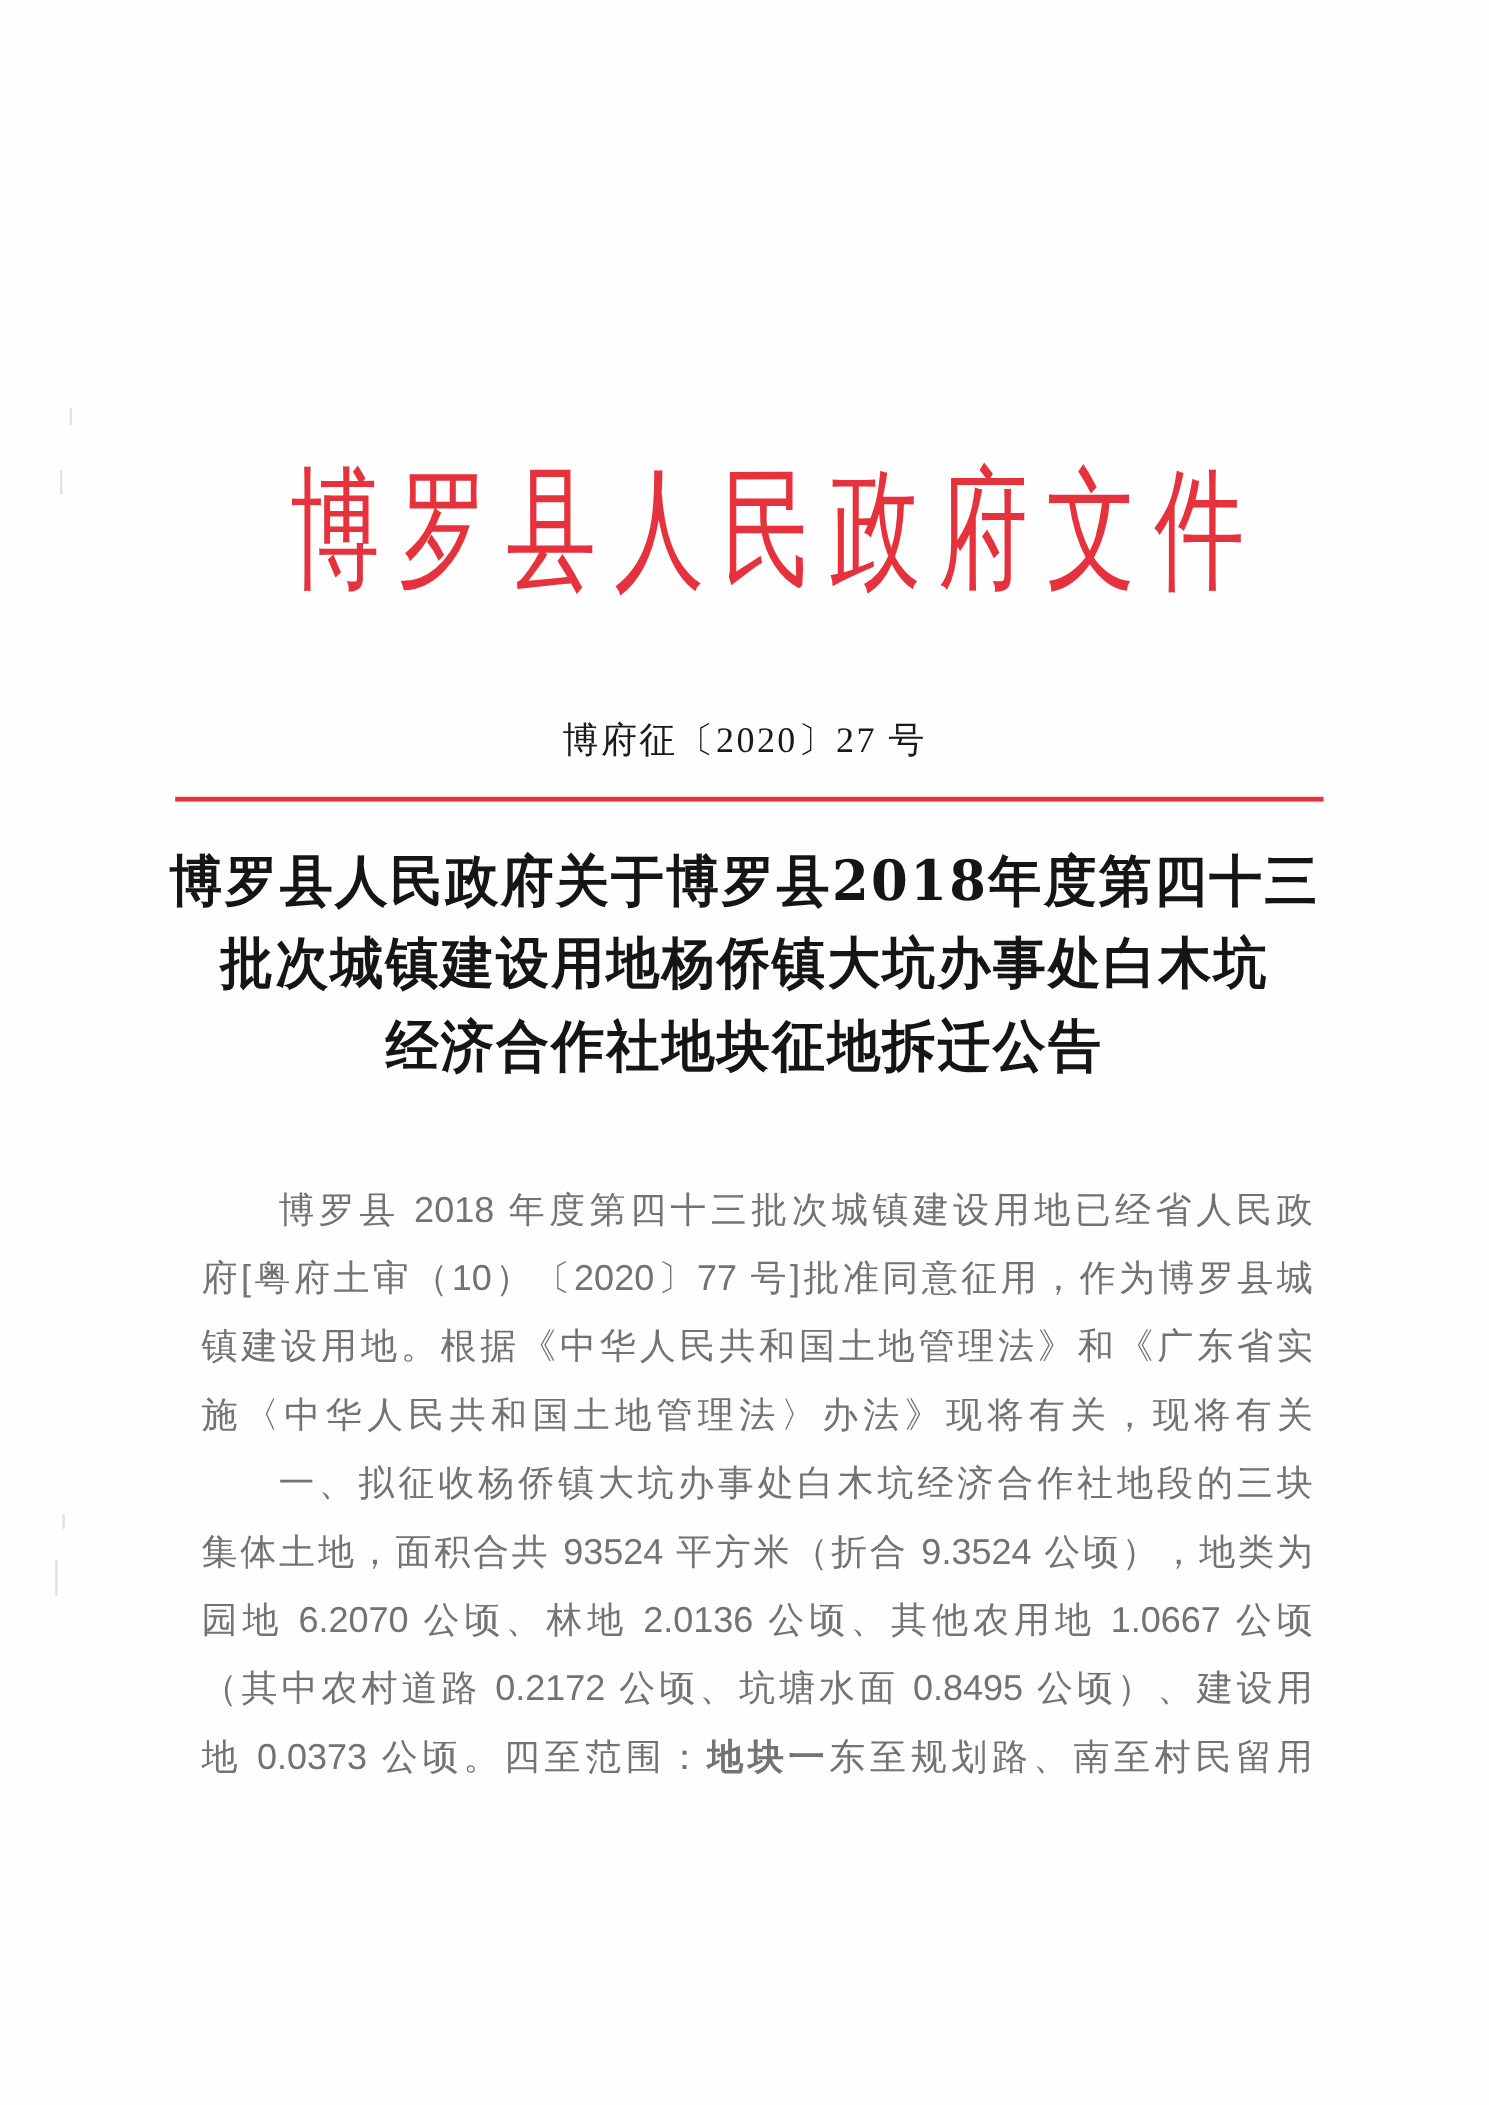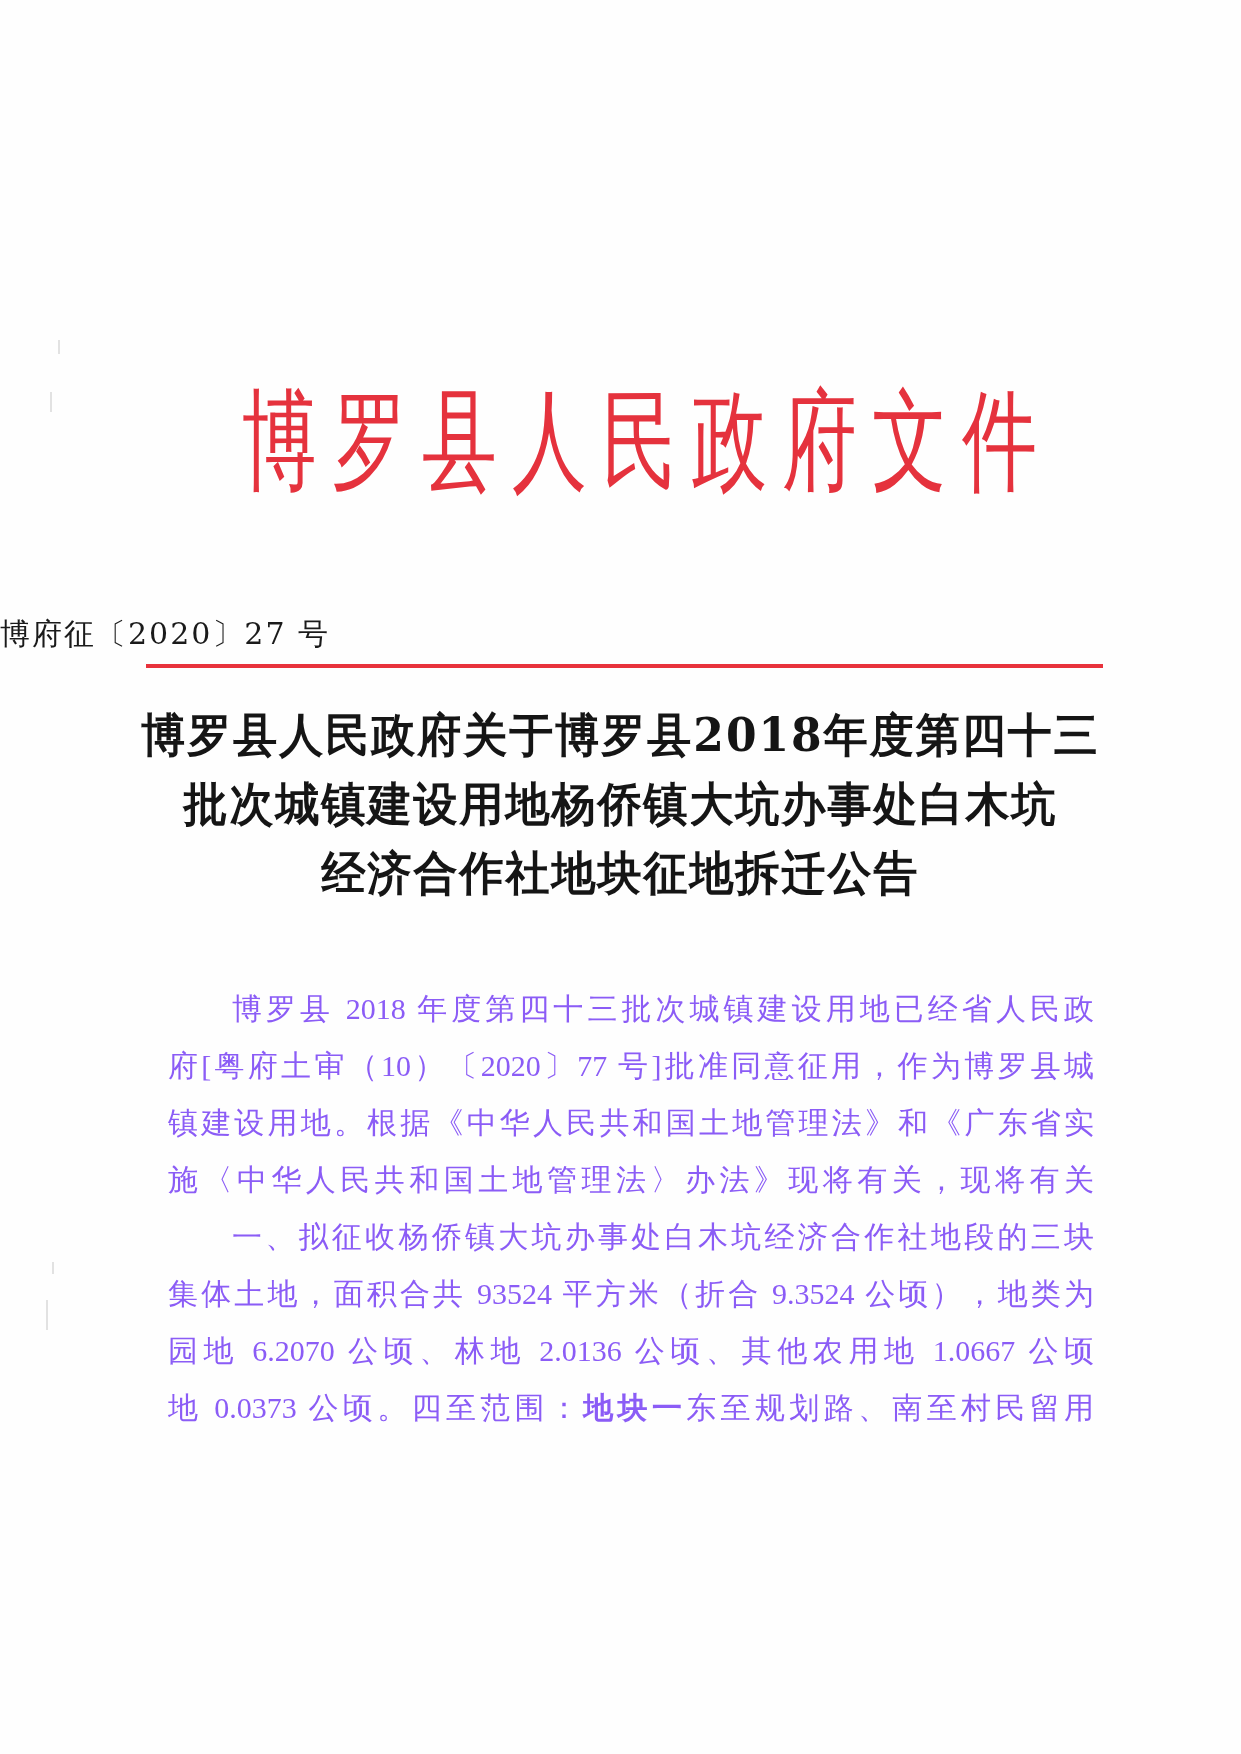--- a/index.html
+++ b/index.html
@@ -6,35 +6,35 @@
   body { width: 1241px; height: 1754px; position: relative; overflow: hidden;
          font-family: "DejaVu Serif", "Liberation Serif", serif; color: #1a1a1a; }
   .page { position: absolute; left: 0; top: 0; width: 1241px; height: 1754px; background: #fefefe; }
 
   .red-heading { position: absolute; left: 232px; top: 378px; width: 790px; height: 125px;
                  display: flex; justify-content: space-between; align-items: center; }
   .red-heading span { color: #e5323d; font-family: "DejaVu Serif", "Liberation Serif", serif;
                  font-size: 96px; line-height: 1; transform: scaleX(0.78) scaleY(1.15);
                  display: inline-block; width: 90px; text-align: center; }
 
-  .doc-number { position: absolute; left: 0; width: 1241px; top: 614px; text-align: left;
-                font-size: 30px; letter-spacing: 2px; color: #1a1a1a; }
+  .doc-number { position: absolute; left: 0; width: 1241px; top: 597px; text-align: center;
+                font-size: 30px; letter-spacing: 2px; color: #1a1a1a; font-family: Liberation Serif, serif; }
 
   .red-rule { position: absolute; left: 146px; top: 664px; width: 957px; height: 4px;
               background: #e8323c; }
 
   .title { position: absolute; left: 0; width: 1241px; top: 670px; margin-top: 30px; }
   .title .tline { font-family: "DejaVu Serif", "Liberation Serif", serif; font-weight: bold;
                   font-size: 44px; line-height: 69px; color: #151515; text-align: center;
                   letter-spacing: 2px; white-space: nowrap; transform: scaleY(1.05); }
 
   .body { position: absolute; left: 168px; width: 926px; top: 980px; }
   .body .bline { font-size: 30px; line-height: 57px; height: 57px; white-space: nowrap;
-                 text-align: justify; text-align-last: justify; color: #8b5cf6;
-                 font-family: Liberation Serif, serif; }
+                 text-align: justify; text-align-last: justify; color: #737373;
+                 font-family: Liberation Sans, sans-serif; }
   .body .bline.last { text-align-last: left; }
   .body .bline.indent { padding-left: 64px; }
   .bold { font-weight: bold; }
 
   .scan-mark { position: absolute; width: 2px; background: #cfcfcf; opacity: 0.6; }
 </style>
 </head>
 <body>
 
 <div class="page">
@@ -67,18 +67,19 @@
   </div>
 
   <div class="body">
     <div class="bline indent">博罗县 2018 年度第四十三批次城镇建设用地已经省人民政</div>
     <div class="bline">府[粤府土审（10）〔2020〕77 号]批准同意征用，作为博罗县城</div>
     <div class="bline">镇建设用地。根据《中华人民共和国土地管理法》和《广东省实</div>
     <div class="bline">施〈中华人民共和国土地管理法〉办法》现将有关，现将有关</div>
     <div class="bline indent">一、拟征收杨侨镇大坑办事处白木坑经济合作社地段的三块</div>
     <div class="bline">集体土地，面积合共 93524 平方米（折合 9.3524 公顷），地类为</div>
     <div class="bline">园地 6.2070 公顷、林地 2.0136 公顷、其他农用地 1.0667 公顷</div>
+    <div class="bline">（其中农村道路 0.2172 公顷、坑塘水面 0.8495 公顷）、建设用</div>
     <div class="bline">
       <span>地 0.0373 公顷。四至范围：</span><span class="bold">地块一</span><span>东至规划路、南至村民留用</span>
     </div>
   </div>
 
 </div>
 
 </body></html>

